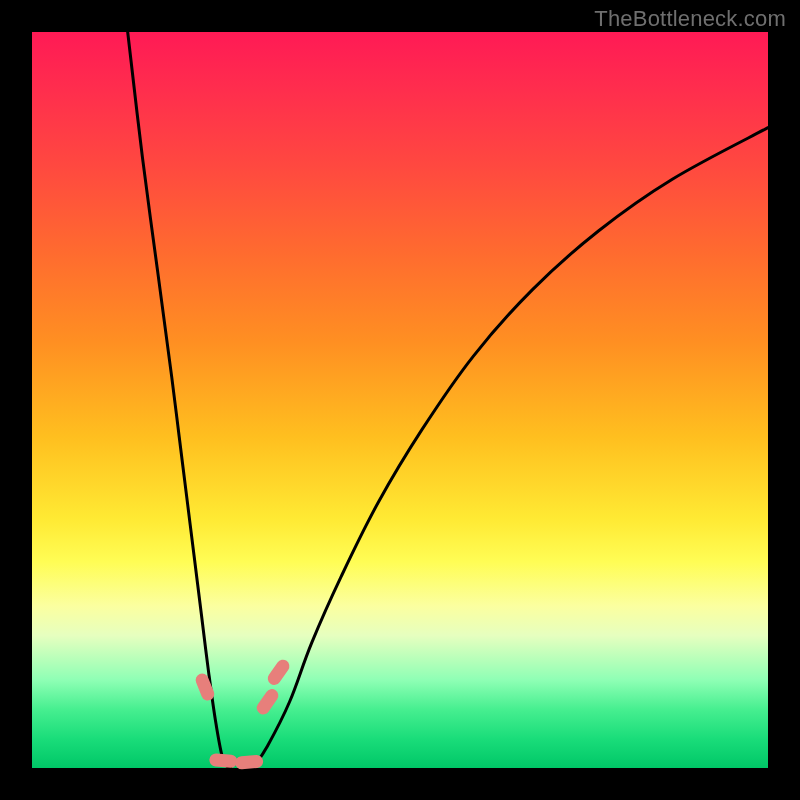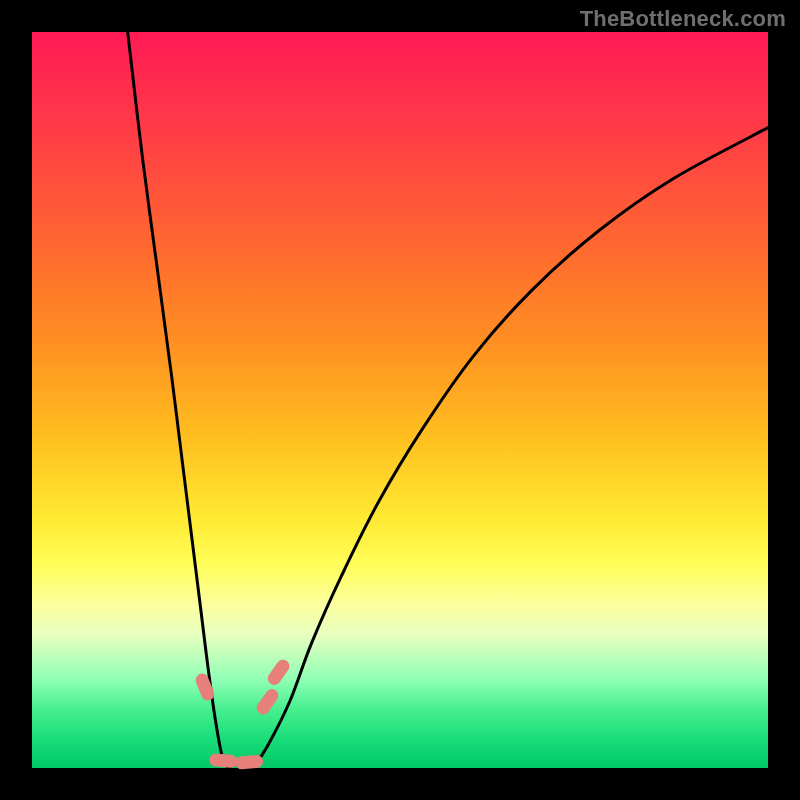--- a/index.html
+++ b/index.html
@@ -40,21 +40,21 @@
       #00c767 100%
     );
   }
   .watermark {
     position: absolute;
     top: 6px;
     right: 14px;
     color: #6f6f6f;
     font-size: 22px;
     letter-spacing: 0.2px;
-    font-weight: 700;
+    font-weight: 400;
     user-select: none;
   }
   svg.curves {
     position: absolute;
     left: 0;
     top: 0;
     width: 736px;
     height: 736px;
     overflow: visible;
   }

